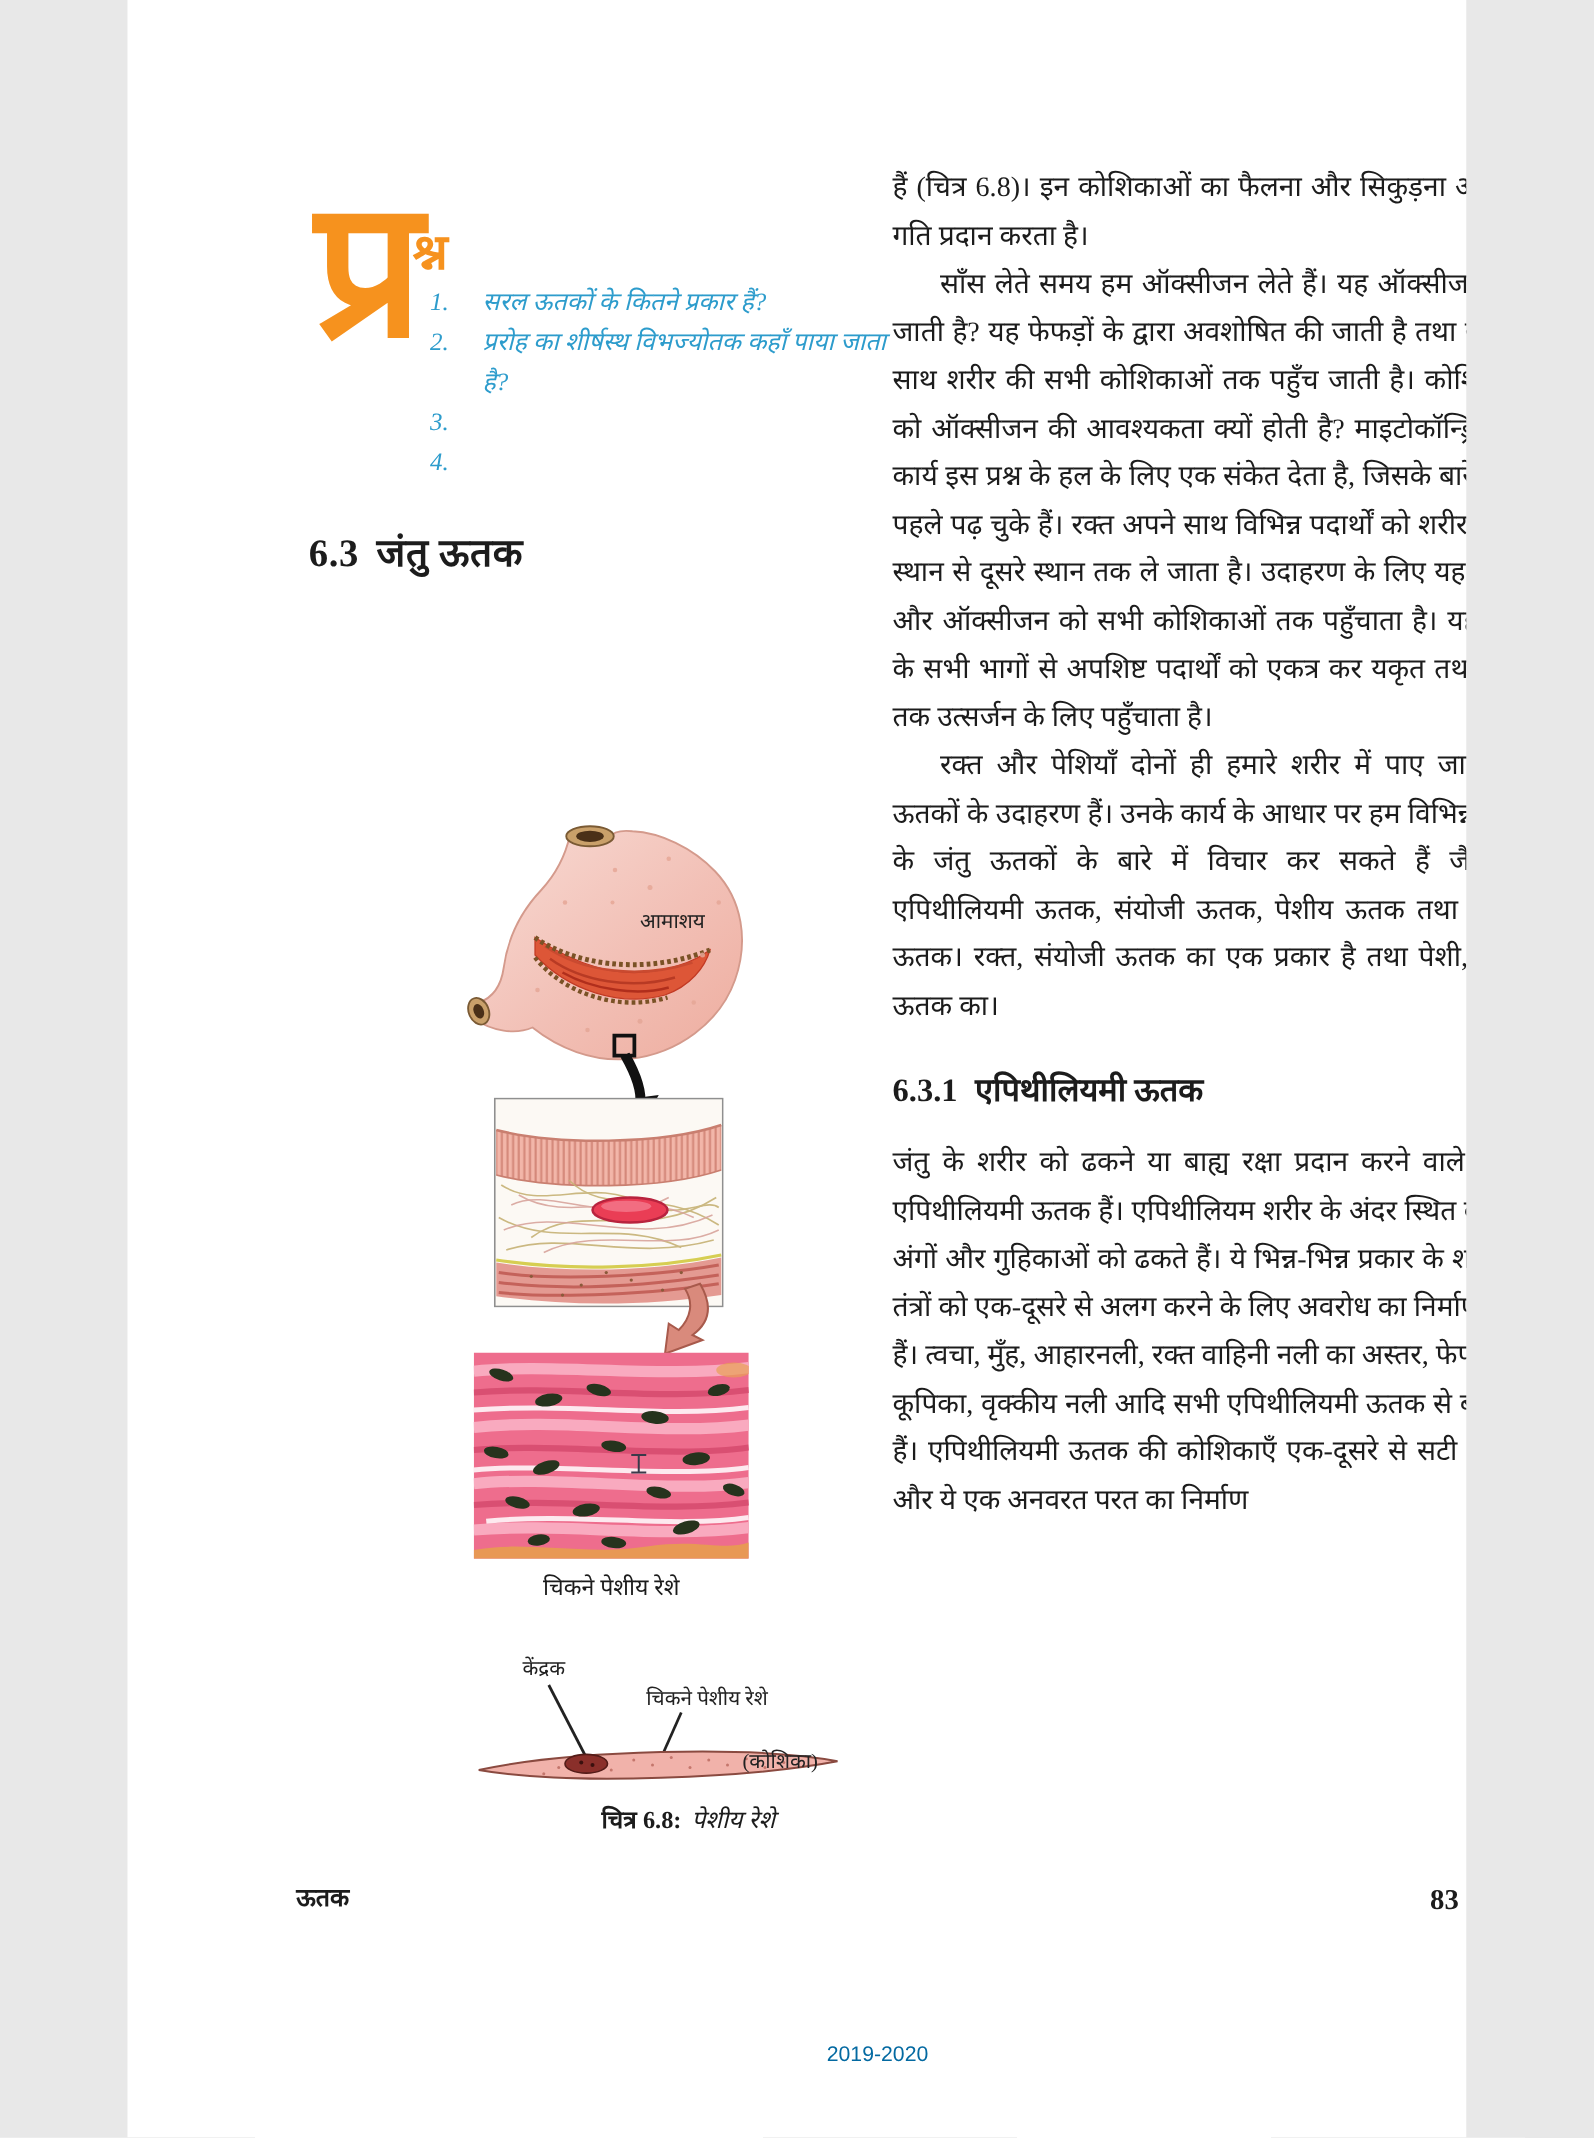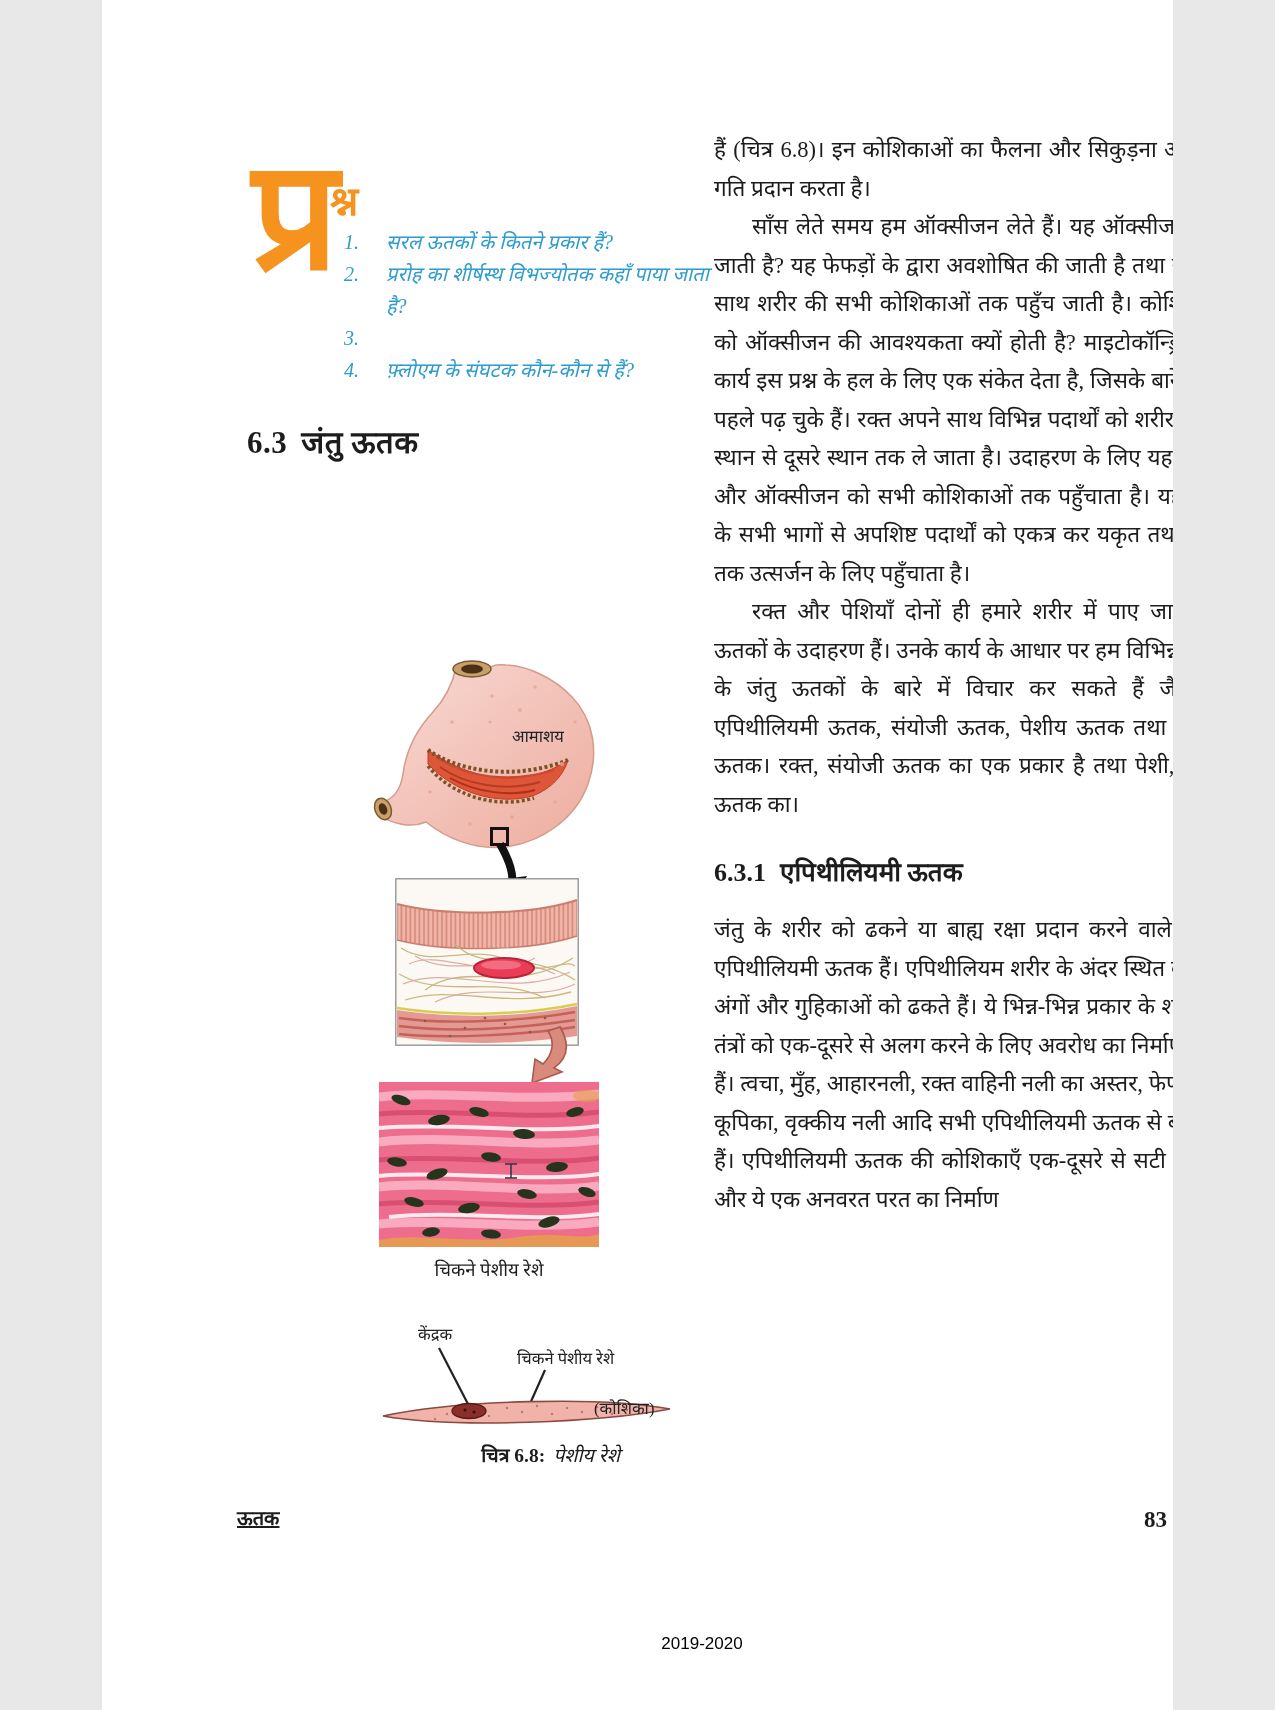--- a/index.html
+++ b/index.html
@@ -32,24 +32,24 @@
   .h631{font-size:26px;font-weight:bold;margin:29px 0 18px 0;line-height:40px;text-align:left;}
   
   .fig-label{font-size:16.5px;color:#222;}
   .micro-caption{left:277px;top:1256px;width:220px;text-align:center;font-size:18.5px;}
   .fig-caption{left:258px;top:1441px;width:260px;text-align:right;font-size:19.5px;}
   .fig-caption .bold{font-weight:bold;}
   .fig-caption .ital{font-style:italic;margin-left:8px;}
   
   .marker-square{left:388px;top:827px;width:13px;height:13px;border:3px solid #111;background:transparent;}
   
-  .footer-left{left:135px;top:1504px;font-size:20px;font-weight:bold;text-decoration:underline;}
+  .footer-left{left:135px;top:1504px;font-size:20px;font-weight:bold;}
   .page-num{left:1042px;top:1507px;width:60px;text-align:left;font-size:23px;font-weight:bold;font-family:Liberation Serif, serif;}
   .red-bar{left:1107px;top:1513px;width:36px;height:197px;background:#EC1C24;}
-  .edition{left:530px;top:1634px;width:140px;text-align:center;font-size:17px;font-family:"Liberation Sans","DejaVu Sans",sans-serif;color:#000000;}
+  .edition{left:530px;top:1634px;width:140px;text-align:center;font-size:17px;font-family:"Liberation Sans","DejaVu Sans",sans-serif;color:#0369a1;}
 </style>
 </head>
 <body>
 
 <div class="page">
 
   <div class="abs corner-tr"></div>
   <div class="abs corner-br"></div>
 
   <div class="abs q-logo">
@@ -64,21 +64,20 @@
     </div>
     <div class="q-item">
       <span class="q-num">2.</span>
       <span class="q-text">प्ररोह का शीर्षस्थ विभज्योतक कहाँ पाया जाता है?</span>
     </div>
     <div class="q-item">
       <span class="q-num">3.</span>
     </div>
     <div class="q-item">
       <span class="q-num">4.</span>
-      <span class="q-text">फ़्लोएम के संघटक कौन-कौन से हैं?</span>
     </div>
   </div>
 
   <div class="abs h63">
     <span class="sec-num">6.3</span><span>जंतु ऊतक</span>
   </div>
 
   <svg class="abs" style="left:268px;top:652px;" width="236" height="210" viewBox="0 0 236 210">
     <defs>
       <linearGradient id="stomachGrad" x1="0" y1="0" x2="1" y2="1">

